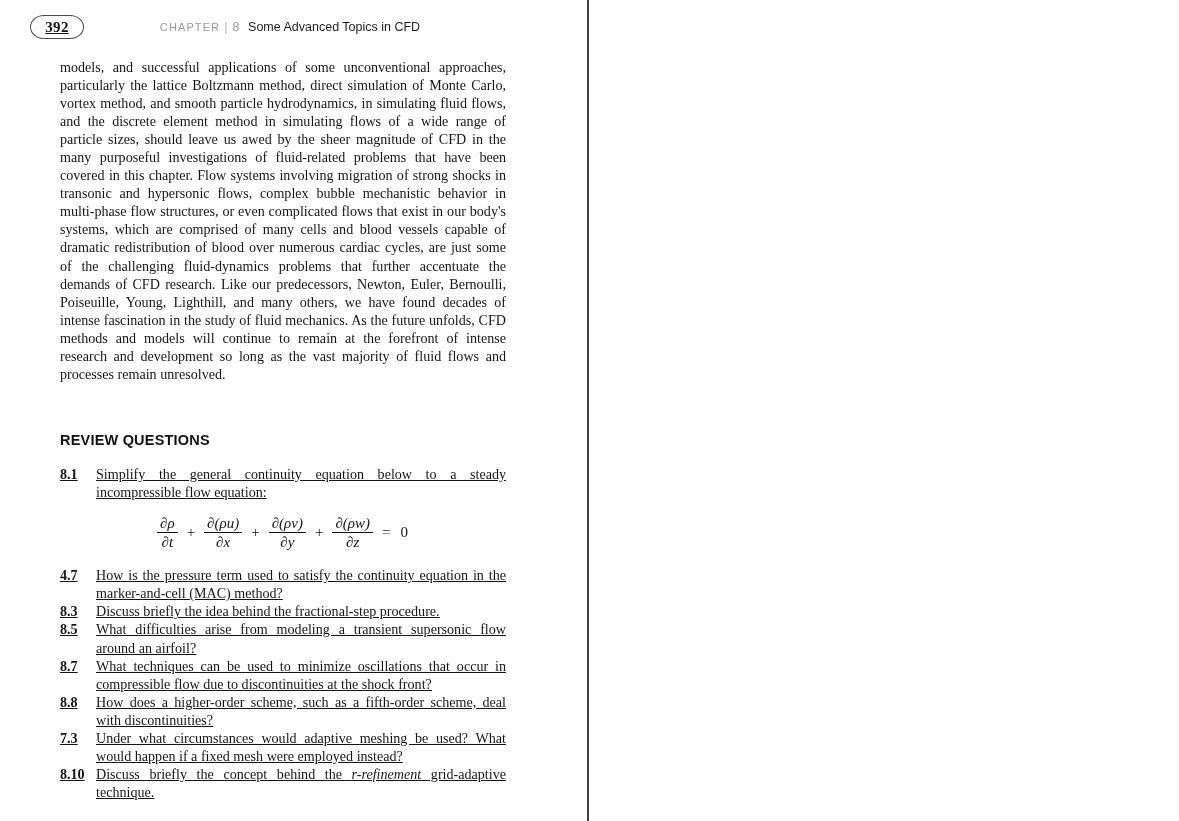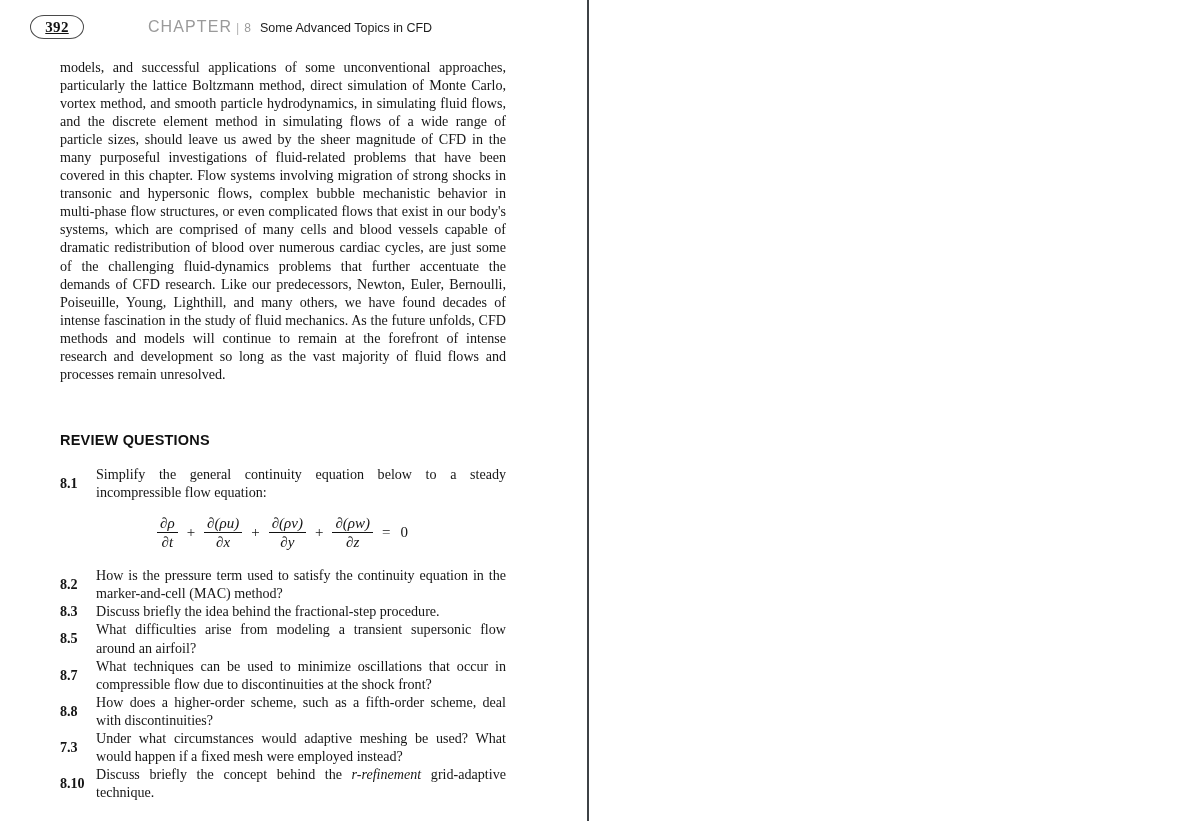--- a/index.html
+++ b/index.html
@@ -69,21 +69,21 @@
     white-space: nowrap;
   }
   .runhead-left .runhead-title {
     margin-left: auto;
     margin-right: auto;
     padding-right: 54px; 
   }
   .chapword {
     color: #9a9a9a;
     letter-spacing: 1.1px;
-    font-size: 16px;
+    font-size: 11px;
   }
   .chapbar {
     color: #b5b5b5;
     margin: 0 5px 0 4px;
   }
   .chapnum {
     color: #9a9a9a;
     font-size: 12px;
     margin-right: 9px;
   }
@@ -113,22 +113,23 @@
     color: #111;
     margin: 0;
     padding: 0;
   }
   .section-head-wrap { margin-top: 49px; margin-bottom: 17px; }
 
   
   ol.qlist { margin: 0; padding: 0; list-style: none; }
   li.q {
     display: flex;
-    align-items: center;
+    align-items: flex-start;
     margin-bottom: 0px;
+    text-decoration: underline;
   }
   li.q .qnum {
     flex: 0 0 auto;
     font-weight: bold;
     font-size: 14.1px;
     line-height: 18.05px;
     text-align: left;
     white-space: nowrap;
   }
   li.q .qtext {
@@ -225,21 +226,21 @@
             <span class="num">∂(ρw)</span>
             <span class="den">∂z</span>
           </span>
           <span class="op">=</span>
           <span class="op">0</span>
         </div>
       </div>
 
       <ol class="qlist qlist-left" id="qlist-left-rest">
           <li class="q">
-            <span class="qnum">8.2</span>
+            <span class="qnum">4.7</span>
             <span class="qtext">How is the pressure term used to satisfy the continuity equation in the marker-and-cell (MAC) method?</span>
           </li>
           <li class="q">
             <span class="qnum">8.3</span>
             <span class="qtext">Discuss briefly the idea behind the fractional-step procedure.</span>
           </li>
           <li class="q">
             <span class="qnum">8.5</span>
             <span class="qtext">What difficulties arise from modeling a transient supersonic flow around an airfoil?</span>
           </li>

